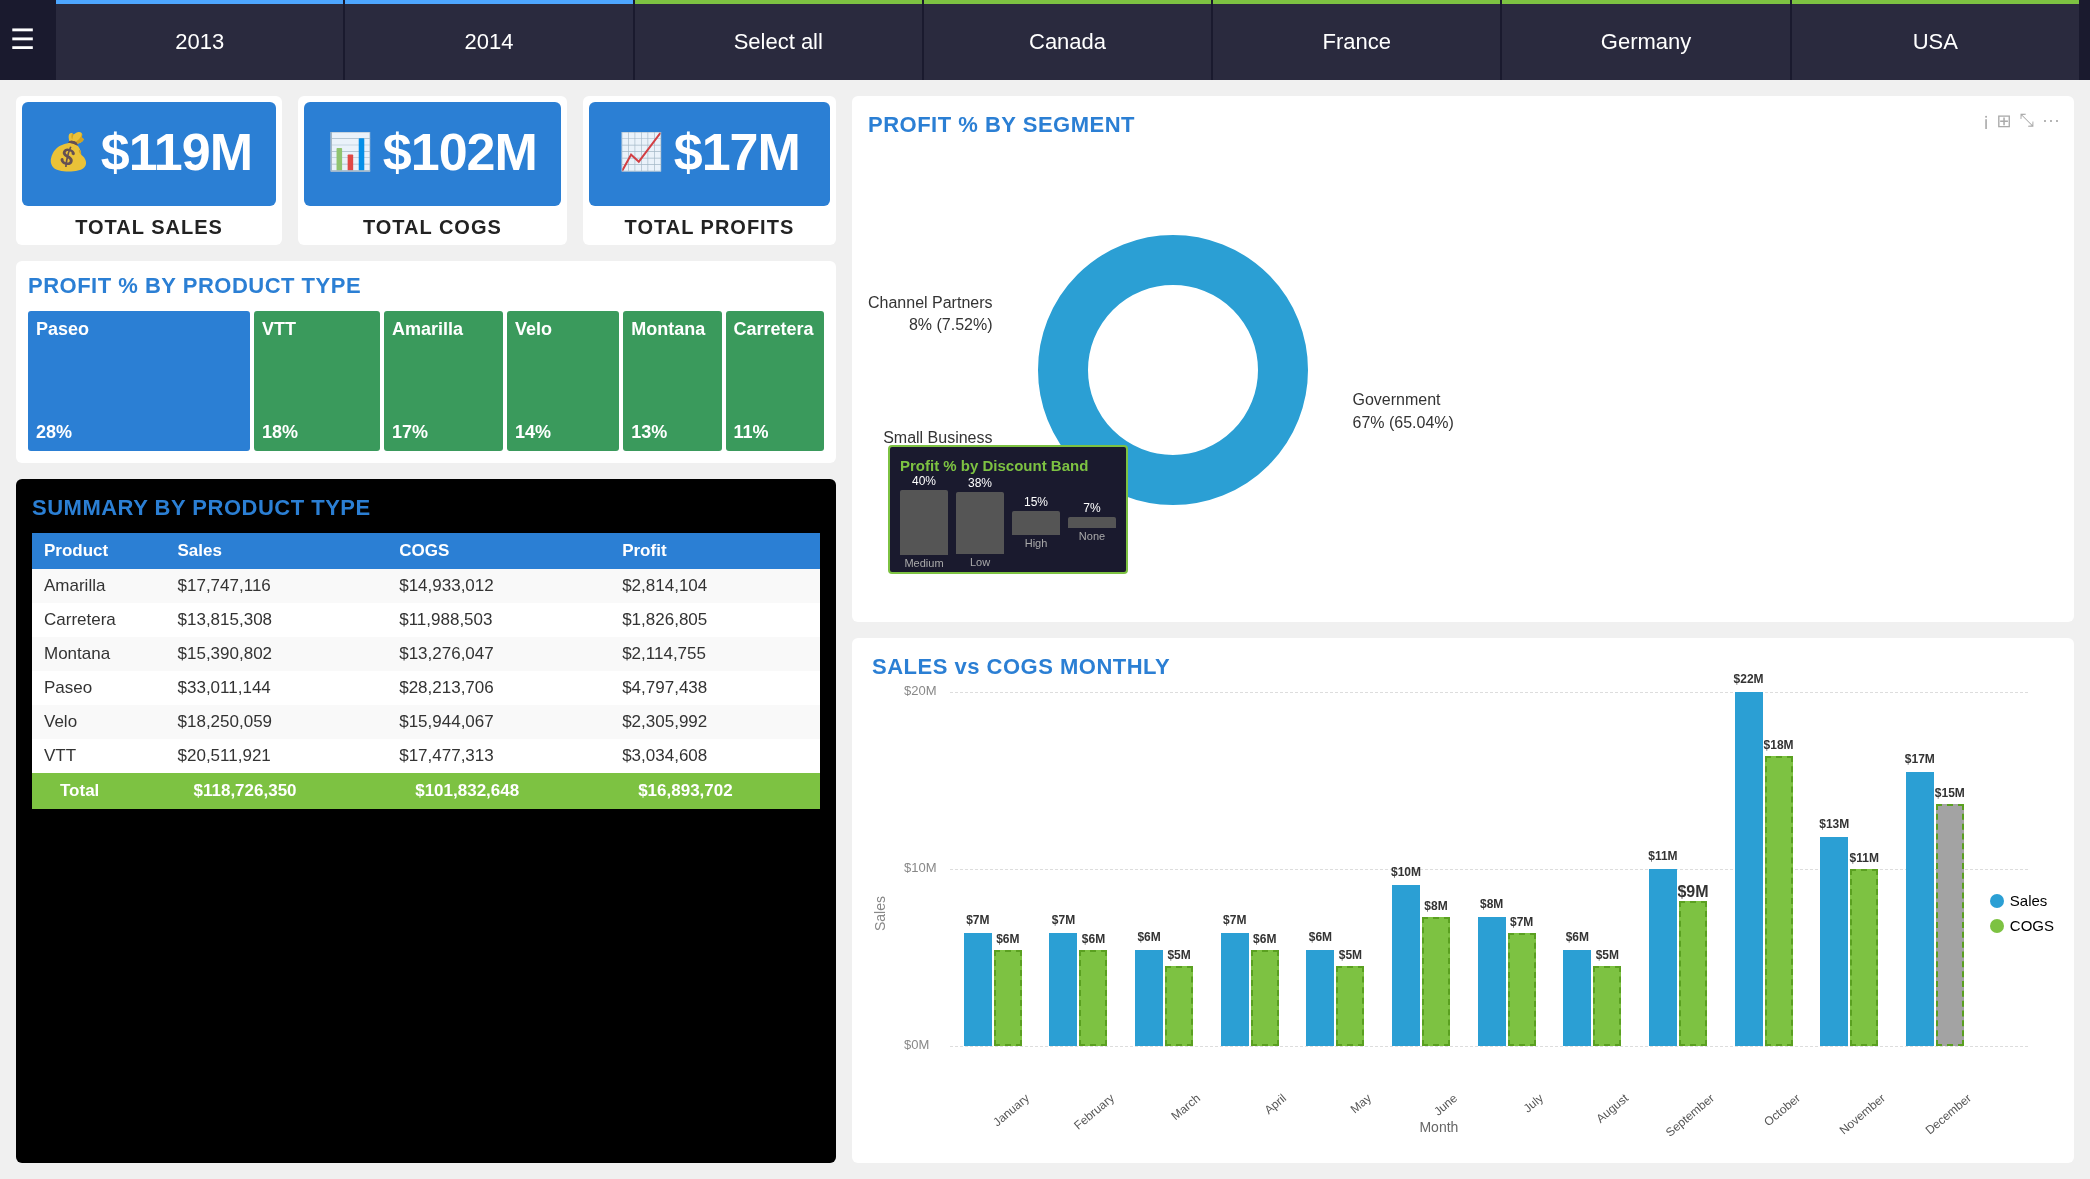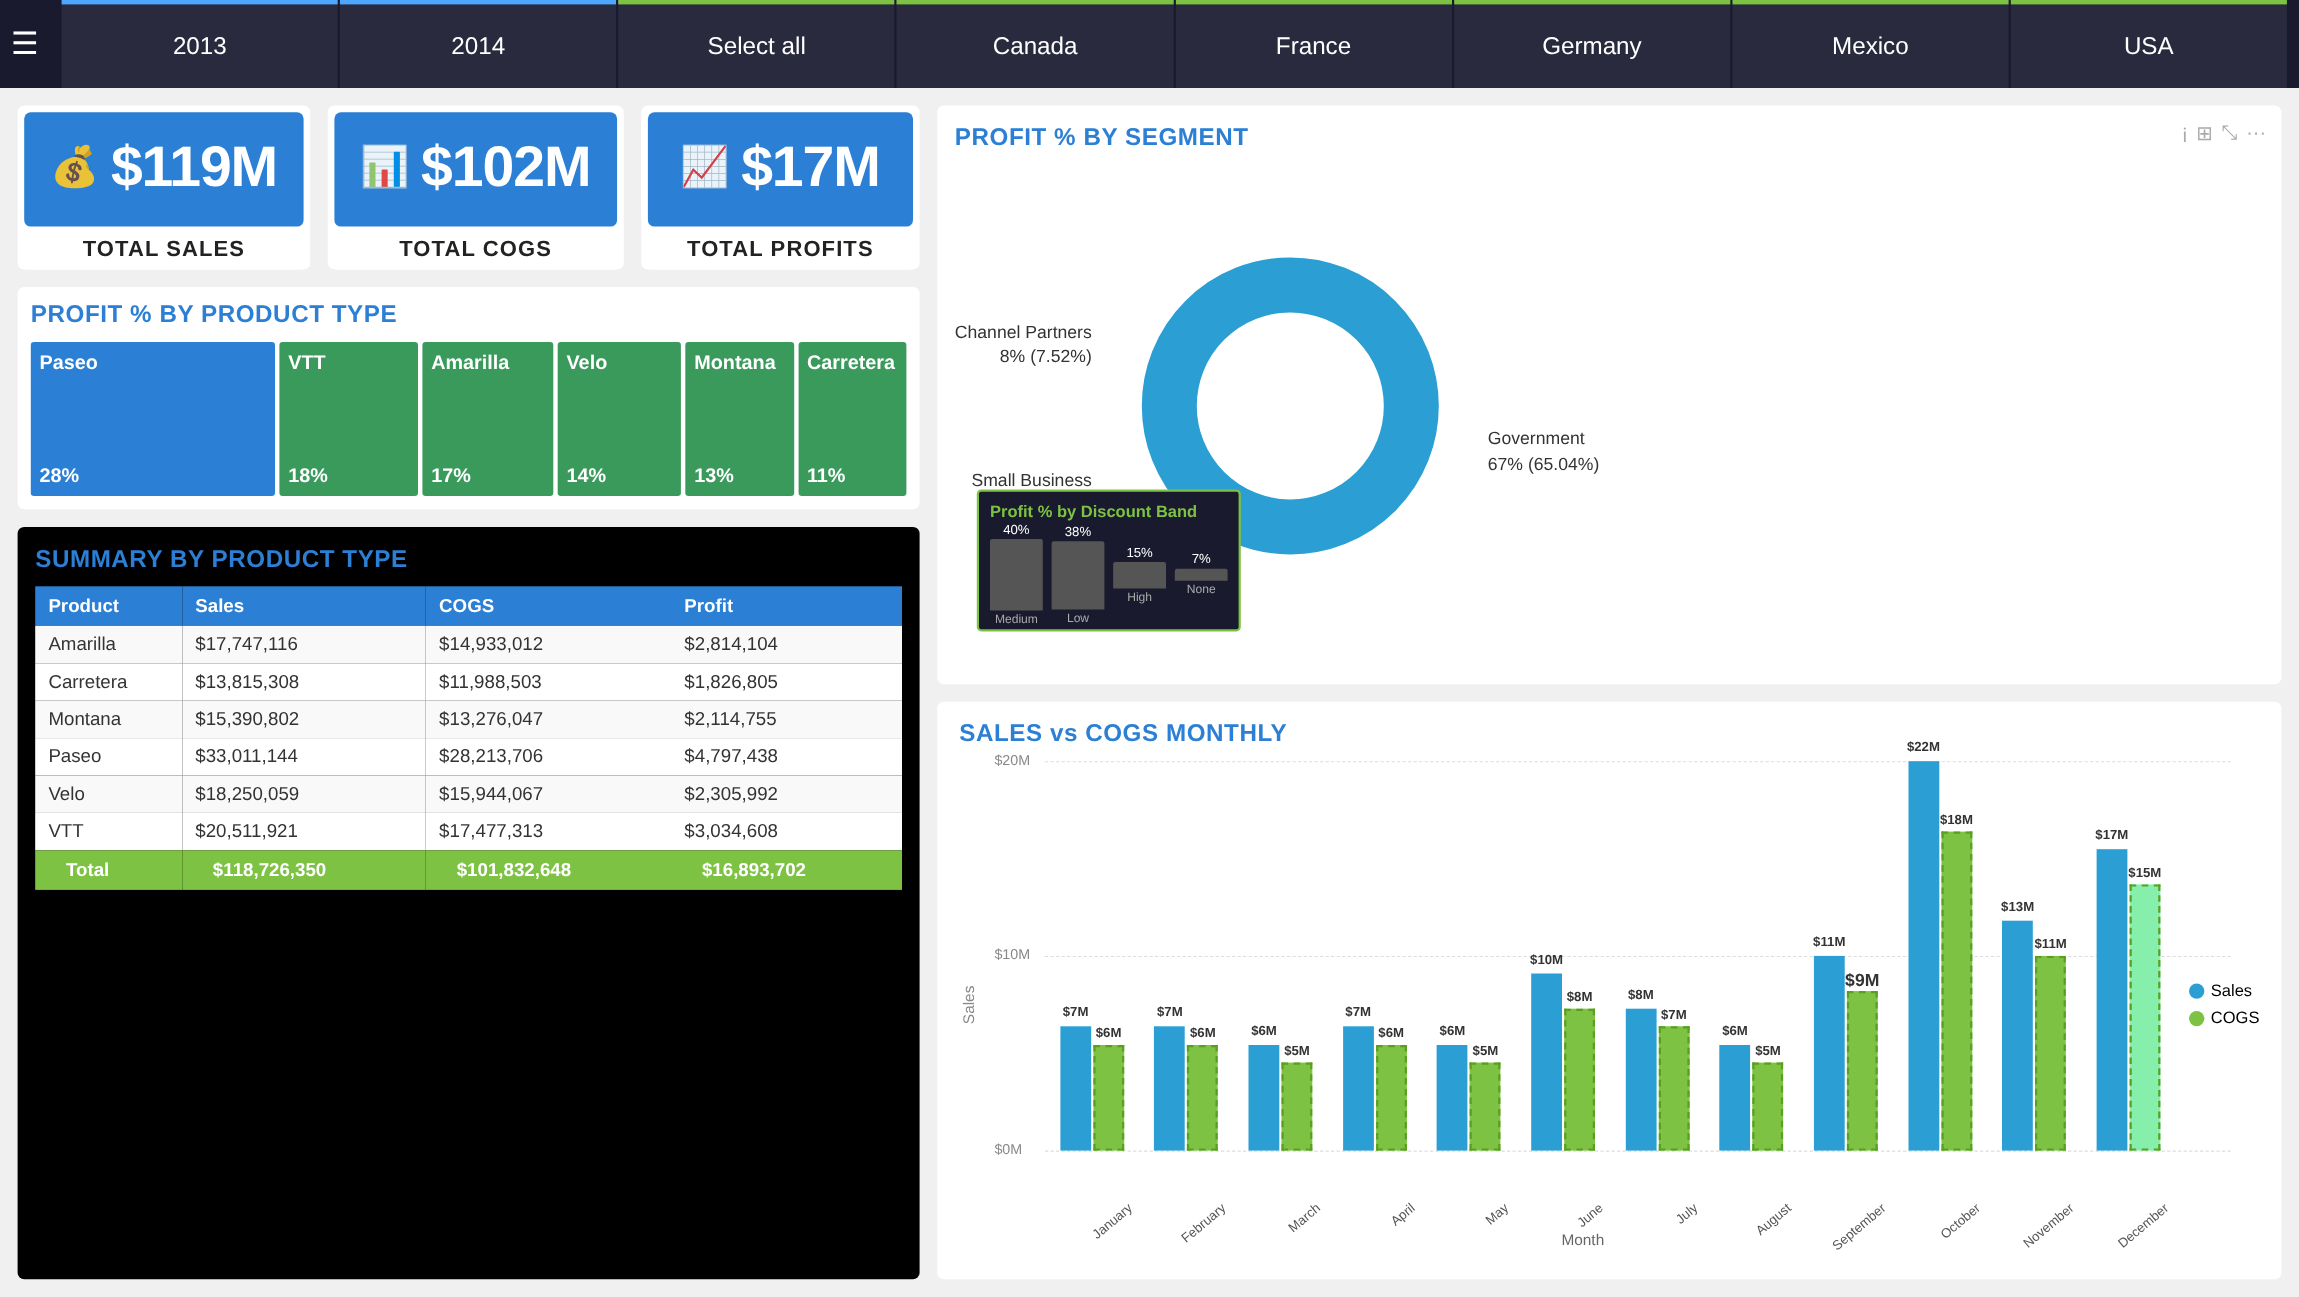--- a/index.html
+++ b/index.html
@@ -304,23 +304,20 @@
       <span>Select all</span>
     </div>
     <div class="nav-tab active-green">
       <span>Canada</span>
     </div>
     <div class="nav-tab active-green">
       <span>France</span>
     </div>
     <div class="nav-tab active-green">
       <span>Germany</span>
-    </div>
-    <div class="nav-tab active-green">
-      <span>Mexico</span>
     </div>
     <div class="nav-tab active-green">
       <span>USA</span>
     </div>
   </div>
 </div>
 
 <div class="main">
 
   <div class="left-col">
@@ -649,21 +646,21 @@
                   <div style="background: rgb(125, 194, 66); width: 28px; height: 50%; position: relative; border: 2px dashed rgb(90, 160, 32);">
                     <span style="position: absolute; top: -20px; left: 50%; transform: translateX(-50%); font-size: 12px; color: rgb(51, 51, 51); white-space: nowrap; font-weight: 600;">$11M</span>
                   </div>
                 </div>
               </div>
               <div style="display: flex; flex-direction: column; align-items: center; height: 100%;">
                 <div style="display: flex; align-items: flex-end; height: 100%; gap: 2px;">
                   <div style="background: rgb(43, 159, 212); width: 28px; height: 77.2727%; position: relative;">
                     <span style="position: absolute; top: -20px; left: 50%; transform: translateX(-50%); font-size: 12px; color: rgb(51, 51, 51); white-space: nowrap; font-weight: 600;">$17M</span>
                   </div>
-                  <div style="background: #86efac; width: 28px; height: 68.1818%; position: relative; border: 2px dashed rgb(90, 160, 32);">
+                  <div style="background: #a3a3a3; width: 28px; height: 68.1818%; position: relative; border: 2px dashed rgb(90, 160, 32);">
                     <span style="position: absolute; top: -20px; left: 50%; transform: translateX(-50%); font-size: 12px; color: rgb(51, 51, 51); white-space: nowrap; font-weight: 600;">$15M</span>
                   </div>
                 </div>
               </div>
             </div>
 
           <div id="x-axis-labels" style="position:absolute; bottom:30px; left:50px; width:calc(100% - 50px); display:flex; justify-content:space-around;">
               <div style="font-size: 12px; color: rgb(85, 85, 85); transform: rotate(-40deg); transform-origin: right top; white-space: nowrap; width: 60px; text-align: right;">January</div>
               <div style="font-size: 12px; color: rgb(85, 85, 85); transform: rotate(-40deg); transform-origin: right top; white-space: nowrap; width: 60px; text-align: right;">February</div>
               <div style="font-size: 12px; color: rgb(85, 85, 85); transform: rotate(-40deg); transform-origin: right top; white-space: nowrap; width: 60px; text-align: right;">March</div>

